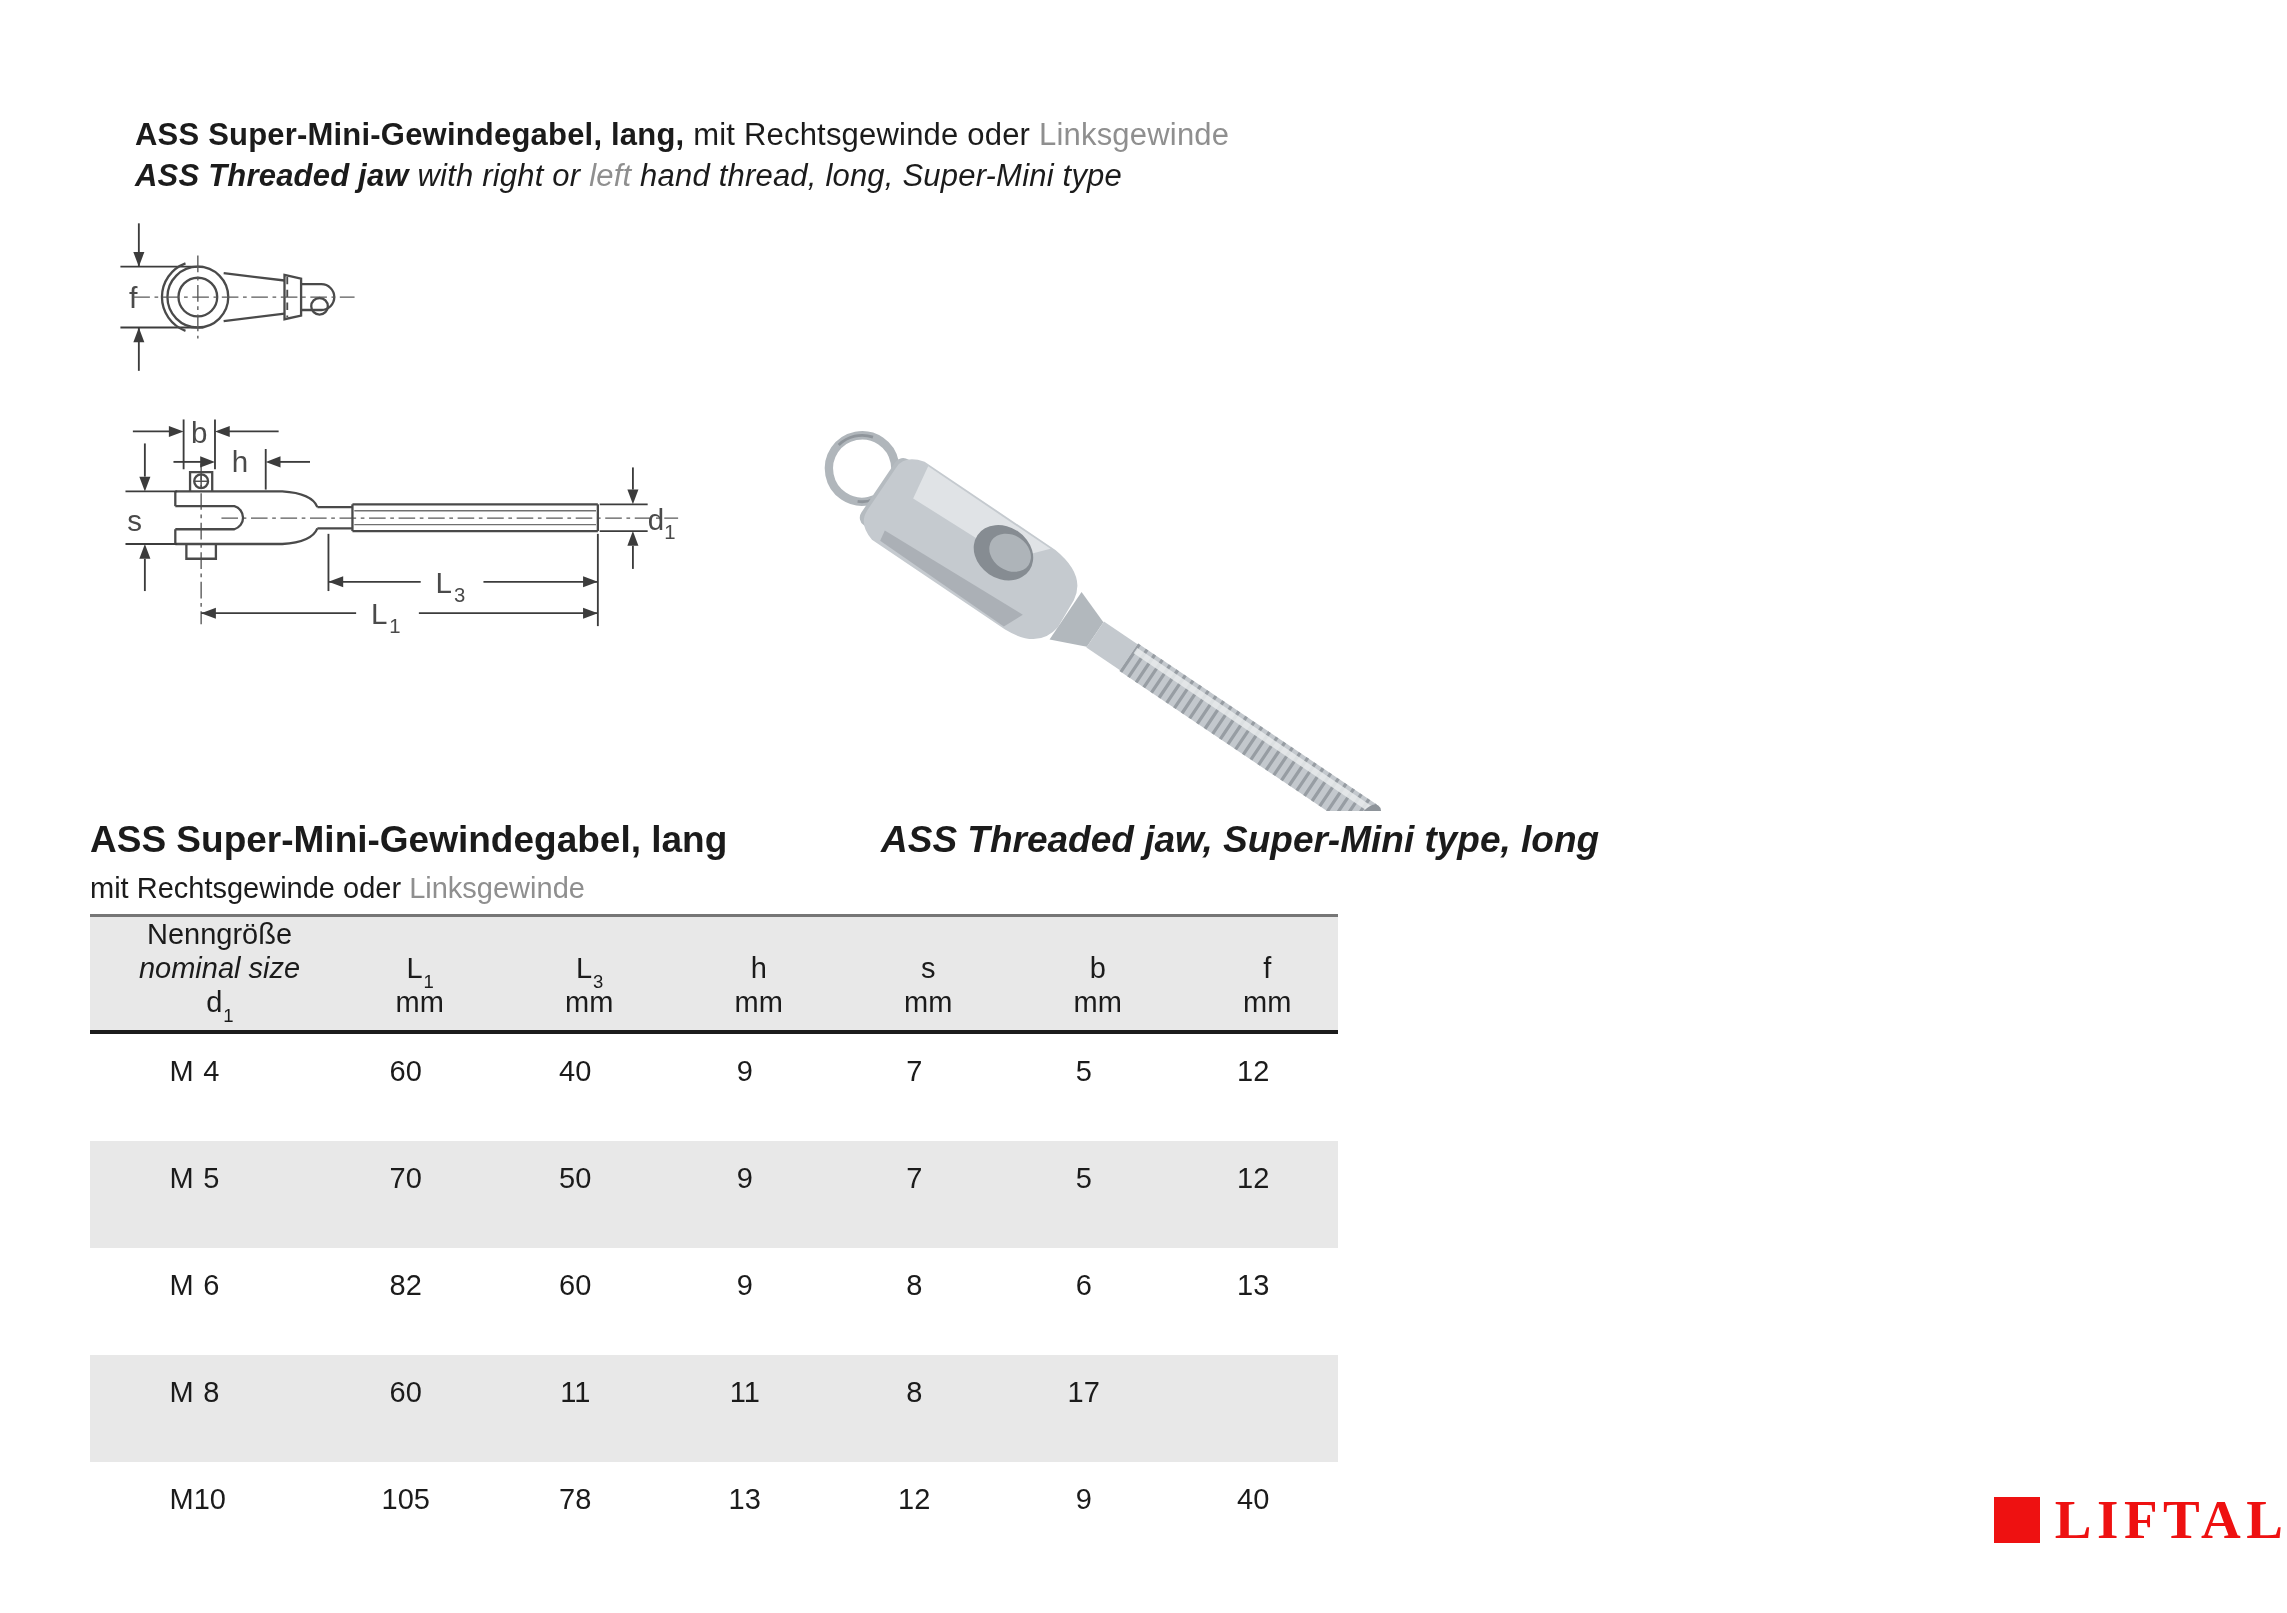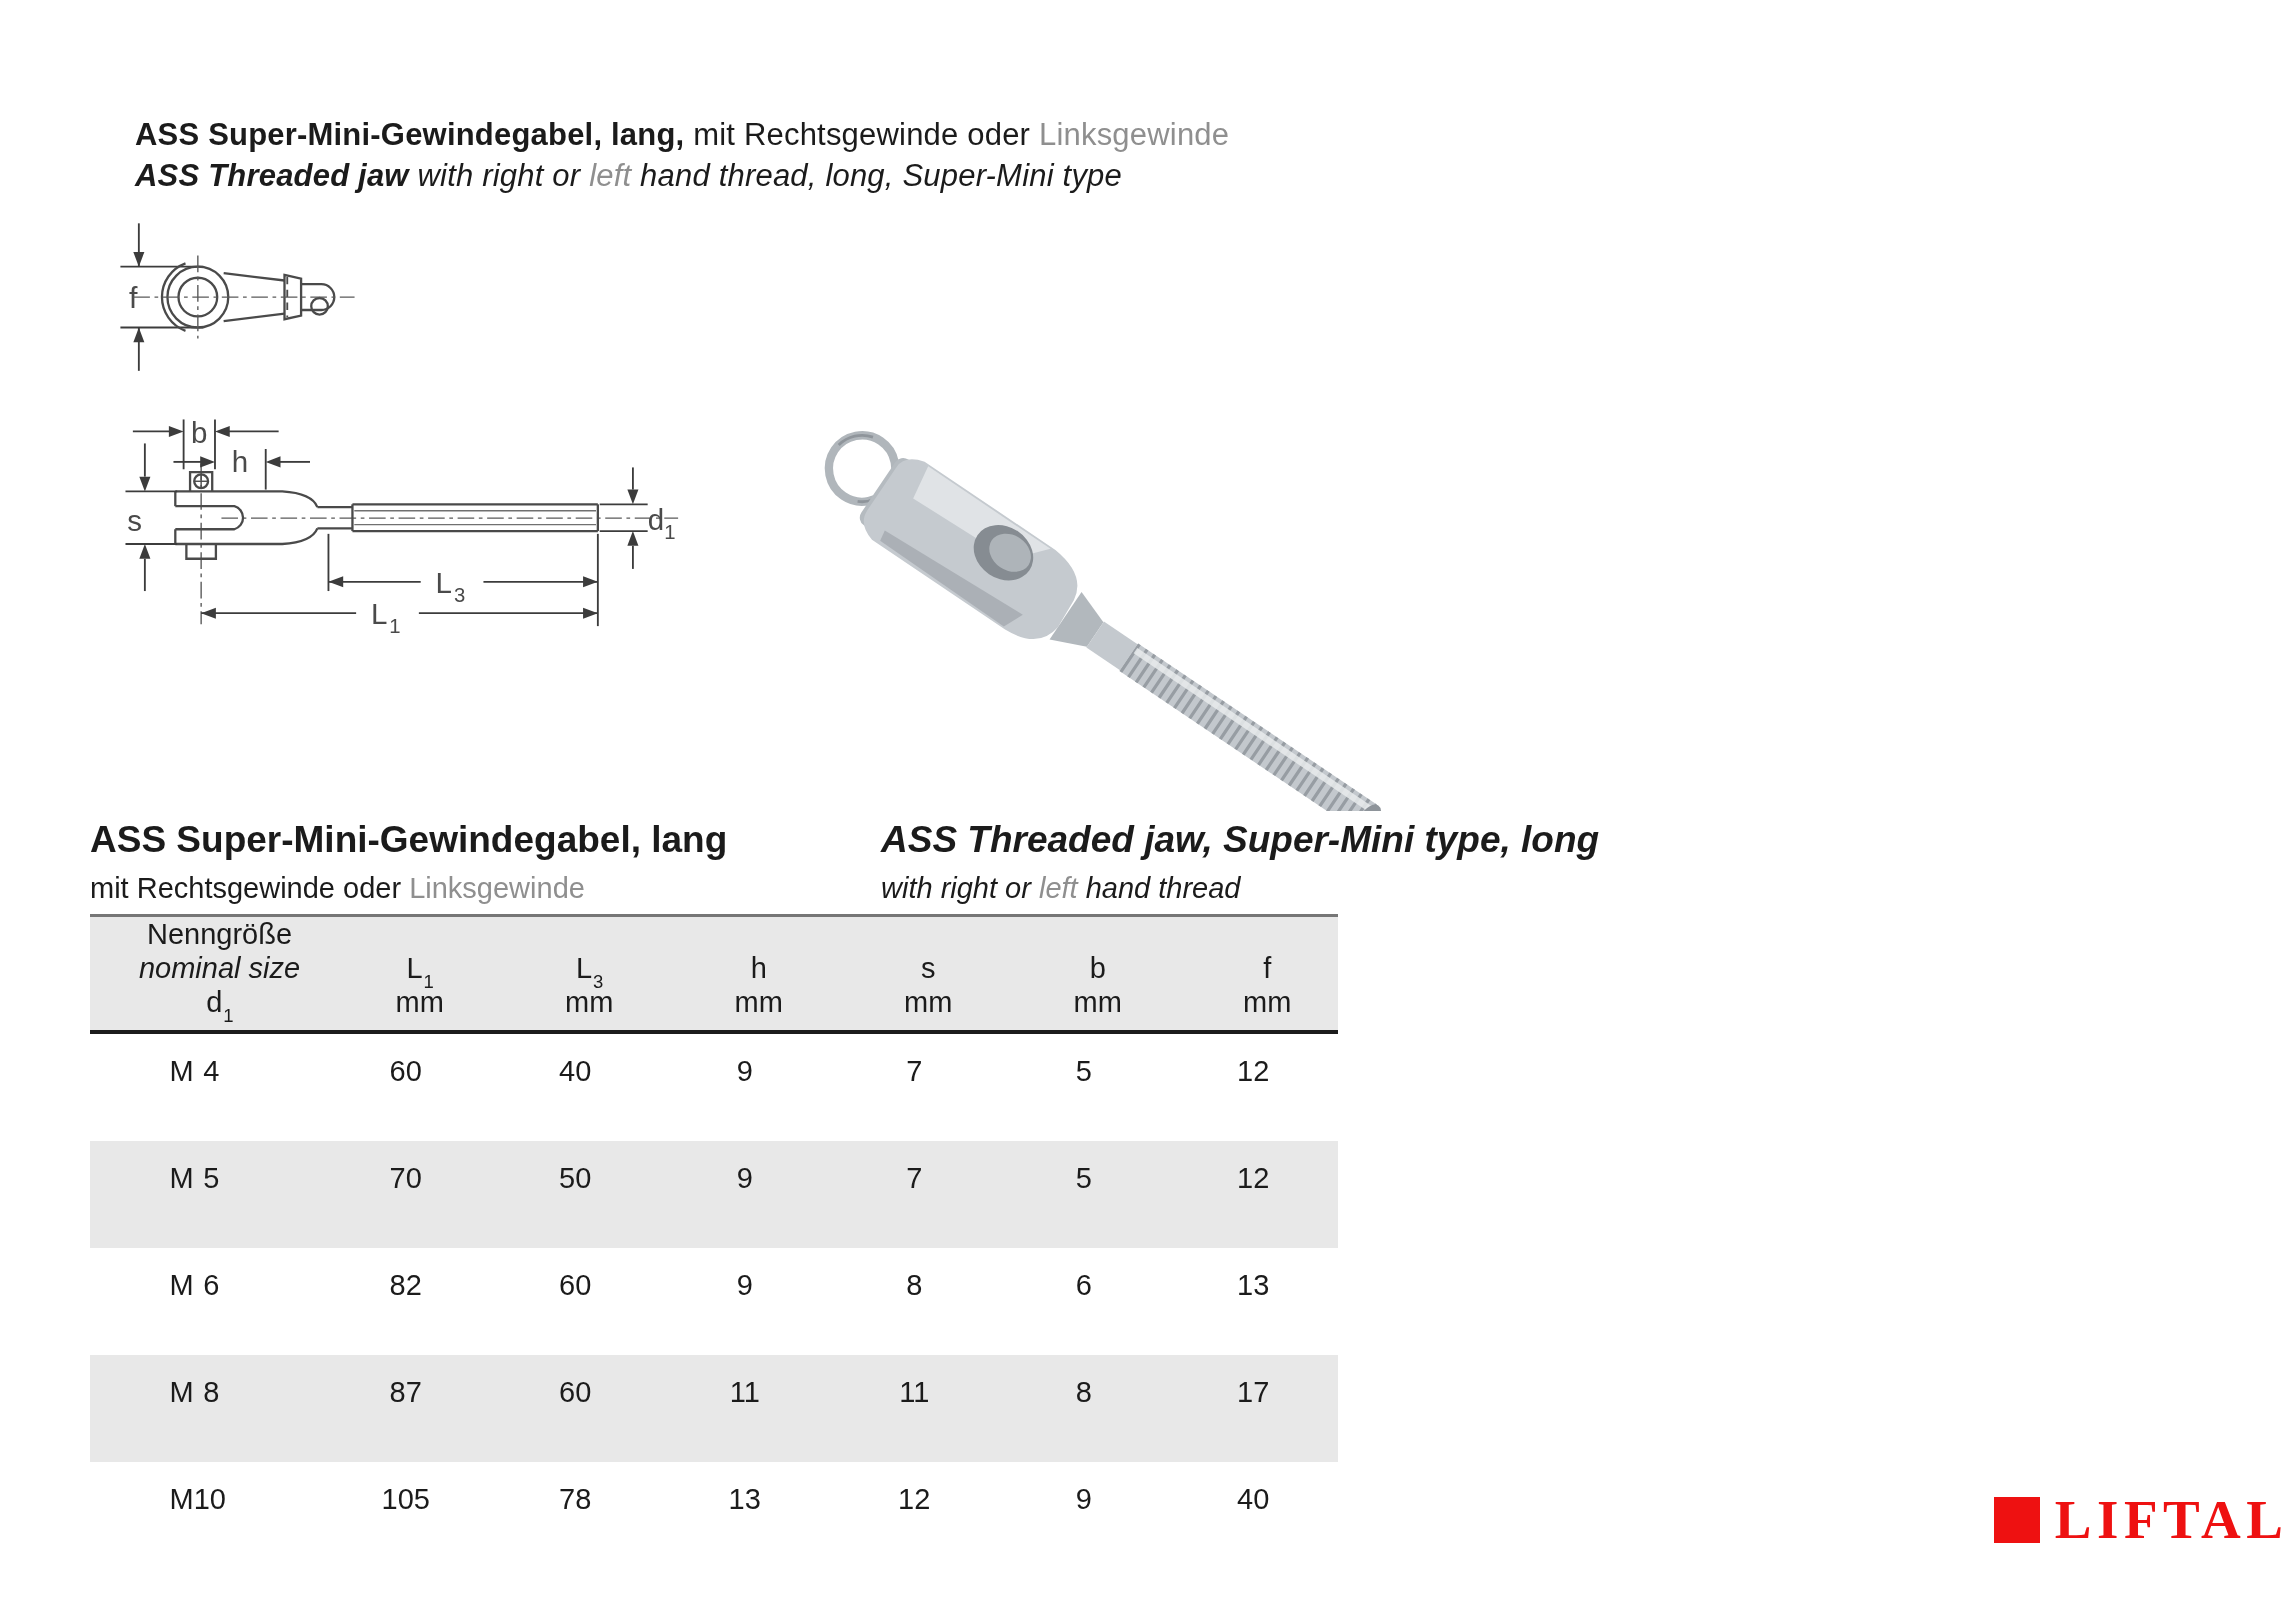--- a/index.html
+++ b/index.html
@@ -194,21 +194,20 @@
       </g>
     </g>
   </svg>
 
   <div class="abs sec sec-de">
     <div class="l1">ASS Super-Mini-Gewindegabel, lang</div>
     <div class="l2"><span>mit Rechtsgewinde oder </span><span class="gray">Linksgewinde</span></div>
   </div>
   <div class="abs sec sec-en en">
     <div class="l1">ASS Threaded jaw, Super-Mini type, long</div>
-    <div class="l2"><span>with right or </span><span class="gray">left</span><span> hand thread</span></div>
   </div>
 
   <div class="abs dim-table">
     <div class="thead">
       <div class="hc">
         <div>Nenngröße</div>
         <div class="it">nominal size</div>
         <div><span>d</span><sub class="s1">1</sub></div>
       </div>
       <div class="hc">
@@ -271,21 +270,20 @@
       <div class="tc">9</div>
       <div class="tc">8</div>
       <div class="tc">6</div>
       <div class="tc">13</div>
     </div>
     <div class="trow shade">
       <div class="tc tc1"><span class="sizebox">
             <span>M</span>
             <span>8</span>
           </span></div>
-      <div class="tc">87</div>
       <div class="tc">60</div>
       <div class="tc">11</div>
       <div class="tc">11</div>
       <div class="tc">8</div>
       <div class="tc">17</div>
     </div>
     <div class="trow">
       <div class="tc tc1"><span class="sizebox">
             <span>M</span>
             <span>10</span>

